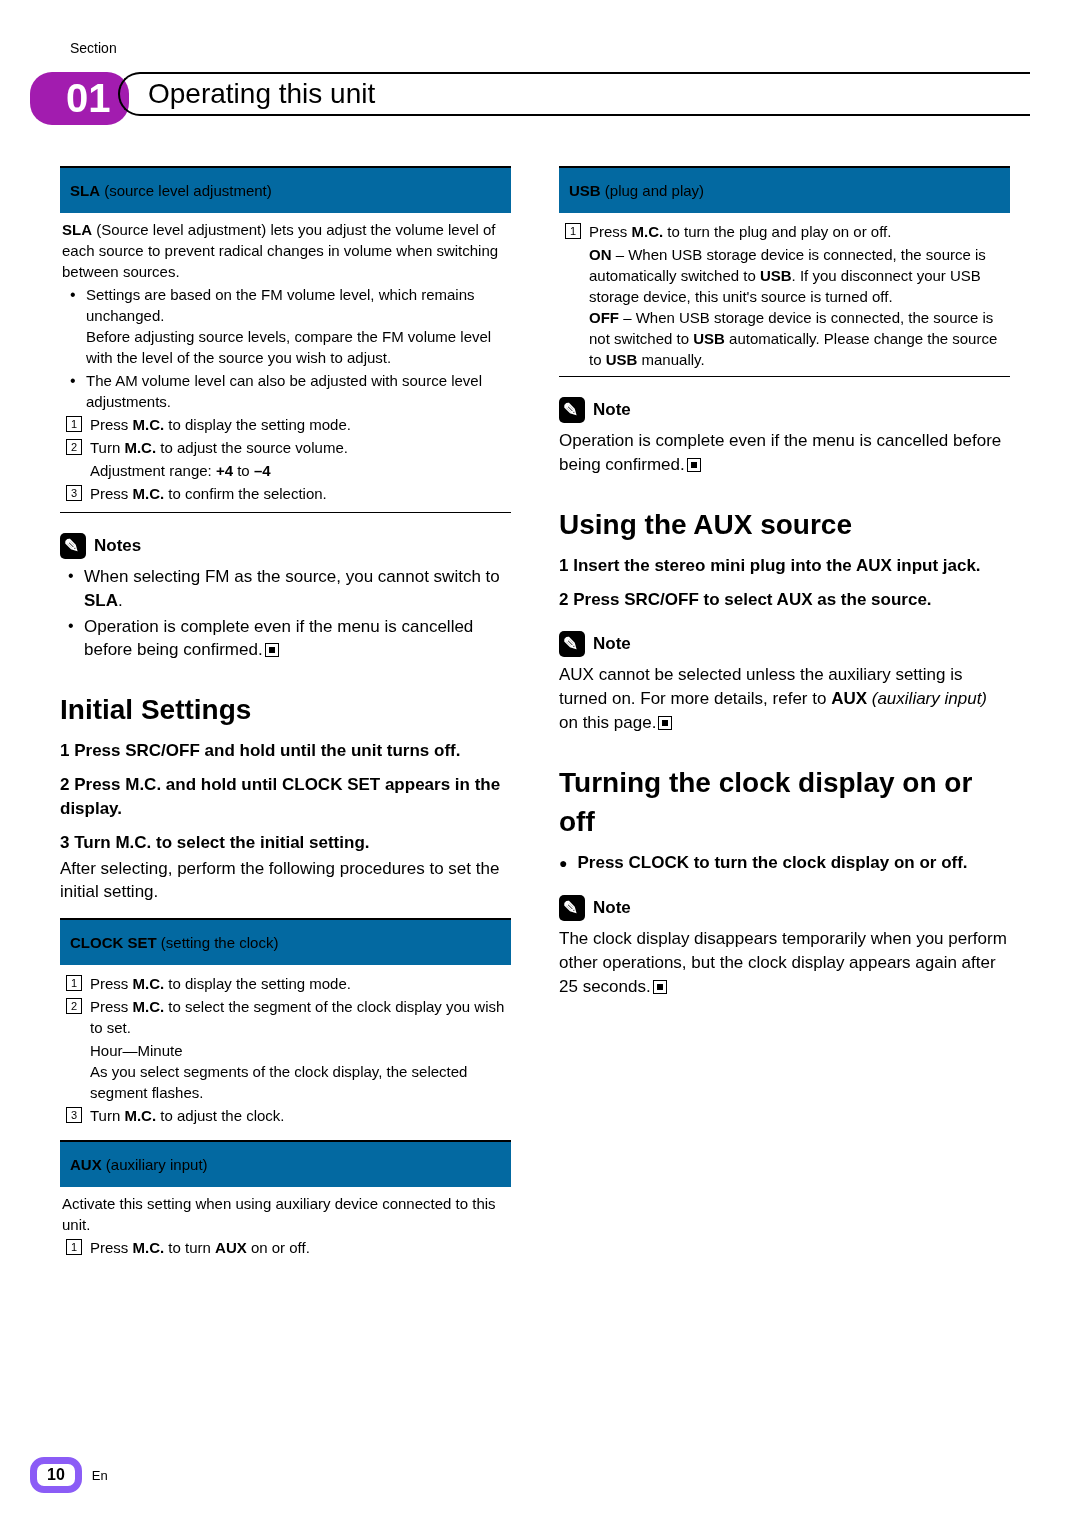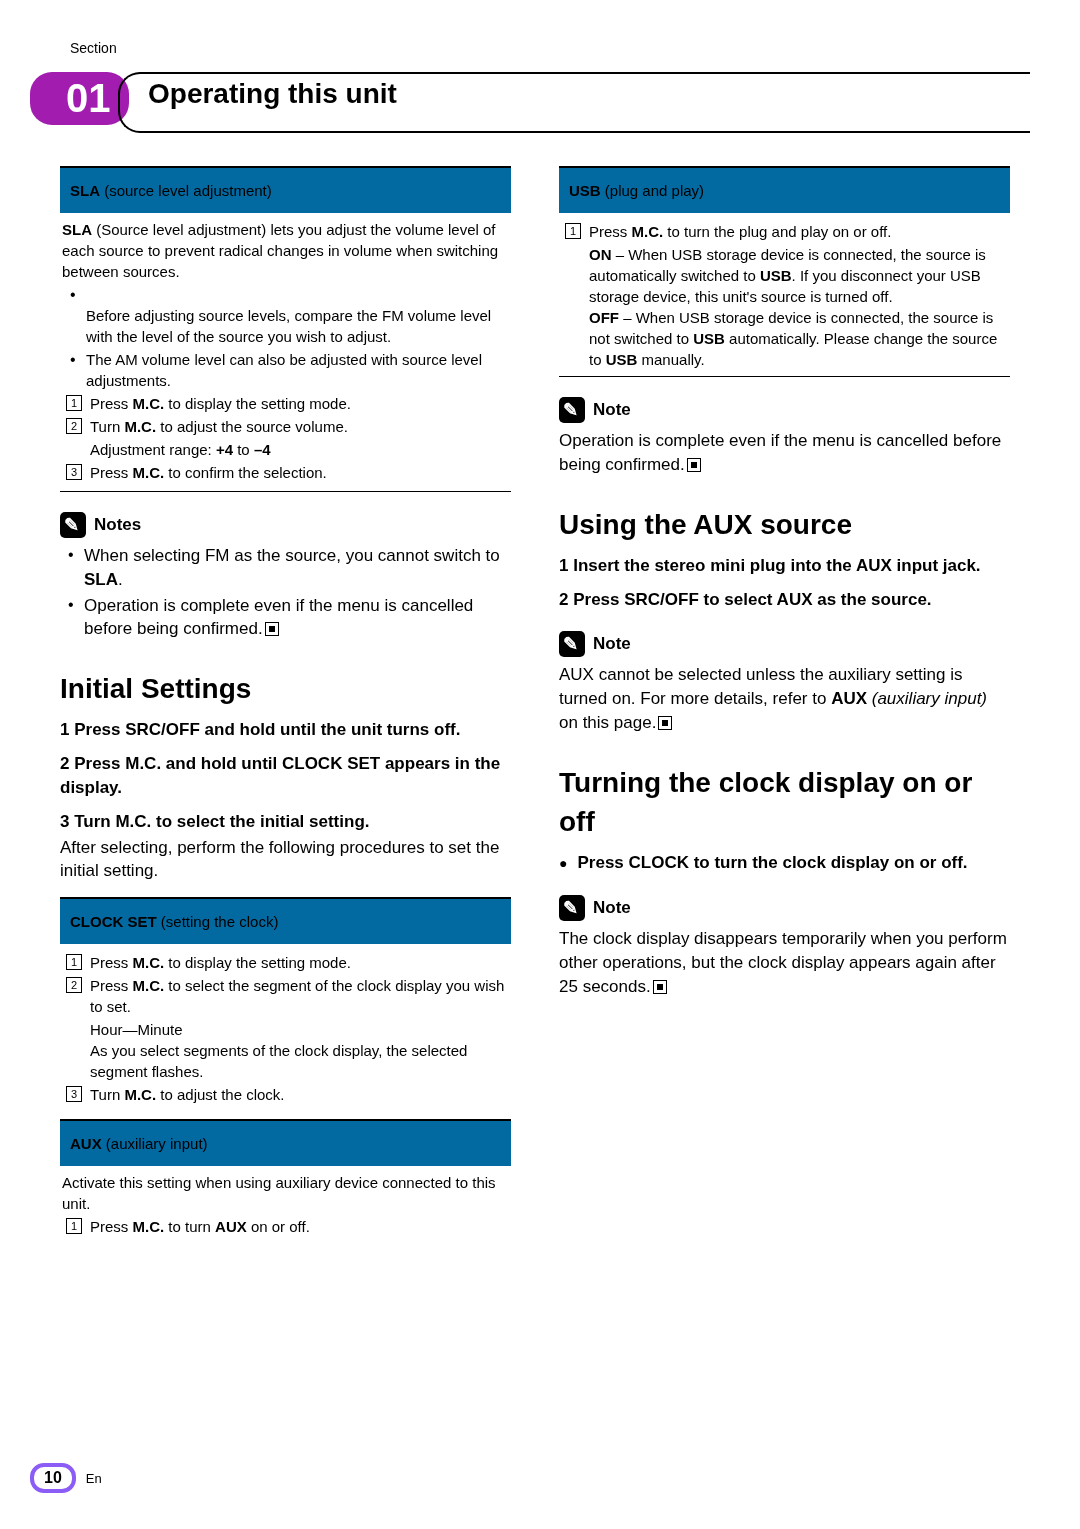--- a/index.html
+++ b/index.html
@@ -33,30 +33,30 @@
     font-weight: bold;
     font-size: 40px;
     padding: 4px 18px 4px 36px;
     border-radius: 22px;
   }
   .title-pill {
     position: absolute;
     left: 58px;
     right: -20px;
     top: 0;
-    height: 61px;
+    height: 44px;
     border: 2px solid #000;
     border-radius: 22px;
     border-right: none;
     border-top-right-radius: 0;
     border-bottom-right-radius: 0;
     padding-left: 28px;
     line-height: 40px;
     font-size: 28px;
-    font-weight: bold;
+    font-weight: normal;
   }
   .columns {
     display: flex;
     gap: 48px;
   }
   .col {
     flex: 1;
     font-size: 16px;
     line-height: 1.4;
   }
@@ -160,21 +160,21 @@
   }
   .page-footer{
     position:absolute;
     bottom:36px;
     left:30px;
     display:flex;
     align-items:center;
     gap:10px;
   }
   .page-num{
-    border:4px solid #8b5cf6;
+    border:7px solid #8b5cf6;
     border-radius:14px;
     padding:2px 10px;
     font-weight:bold;
     font-size:16px;
   }
   .lang{
     font-weight:normal;
     font-size:13px;
   }
   i.ital { font-style: italic; }
@@ -195,21 +195,21 @@
 
     <div class="col">
 
       <div class="setting-header">
         <strong>SLA</strong><span> (source level adjustment)</span>
       </div>
       <div class="setting-body">
         <p><strong>SLA</strong><span> (Source level adjustment) lets you adjust the volume level of each source to prevent radical changes in volume when switching between sources.</span></p>
         <ul>
           <li class="bullet">
-            <br>
+            <span>Settings are based on the FM volume level, which remains unchanged.</span><br>
             <span>Before adjusting source levels, compare the FM volume level with the level of the source you wish to adjust.</span>
           </li>
           <li class="bullet">The AM volume level can also be adjusted with source level adjustments.</li>
         </ul>
         <div class="num-step"><span class="num-box">1</span><span>Press </span><strong>M.C.</strong><span> to display the setting mode.</span></div>
         <div class="num-step"><span class="num-box">2</span><span>Turn </span><strong>M.C.</strong><span> to adjust the source volume.</span></div>
         <div class="sub-indent"><span>Adjustment range: </span><strong>+4</strong><span> to </span><strong>–4</strong></div>
         <div class="num-step"><span class="num-box">3</span><span>Press </span><strong>M.C.</strong><span> to confirm the selection.</span></div>
       </div>
 

